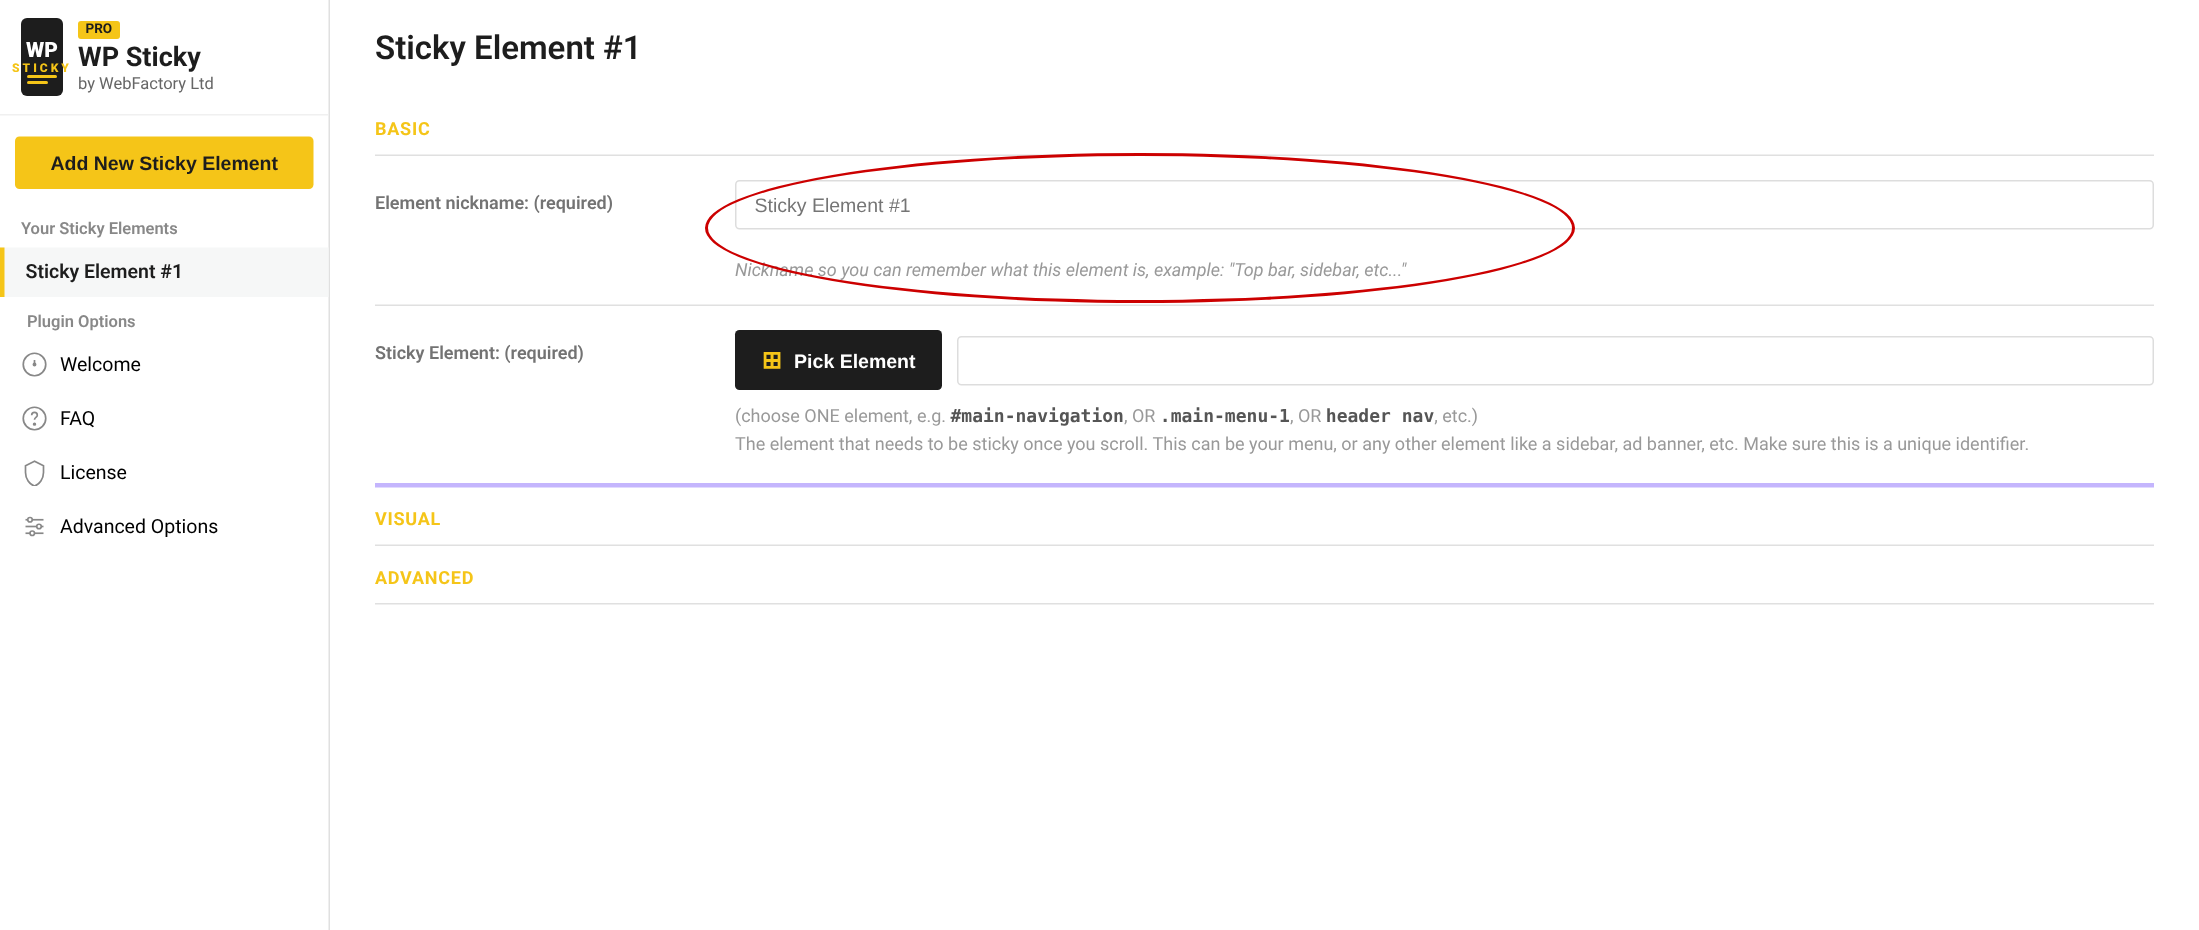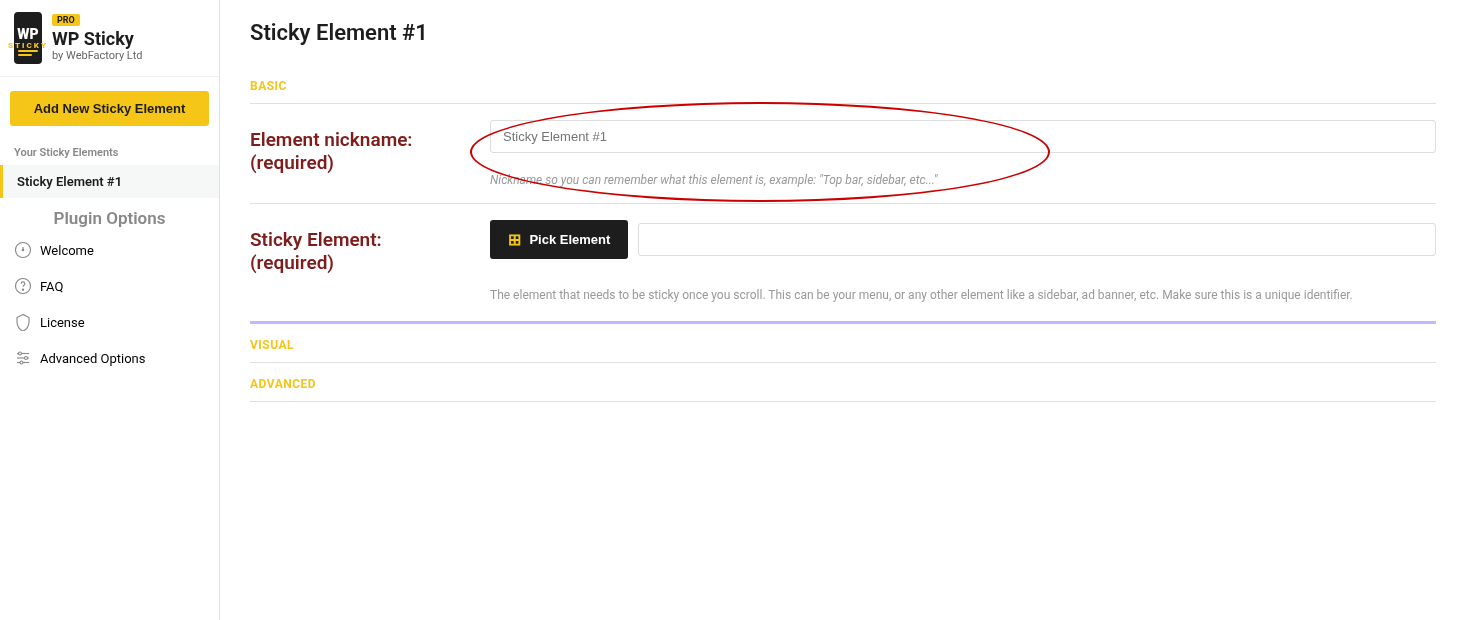--- a/index.html
+++ b/index.html
@@ -23,32 +23,32 @@
     .app-by { font-size: 11px; color: #666; }
 
     .add-btn { margin: 14px 10px; background: #f5c518; color: #1d1d1d; border: none; padding: 10px 14px; font-size: 13px; font-weight: 600; border-radius: 3px; cursor: pointer; text-align: center; }
 
     .section-label { padding: 6px 14px; font-size: 11px; color: #888; font-weight: 600; }
 
     .nav-item { display: flex; align-items: center; padding: 9px 14px; cursor: pointer; color: #000000; font-size: 13px; }
     .nav-item.active { background: #f6f7f7; border-left: 3px solid #f5c518; font-weight: 600; color: #1d1d1d; }
     .nav-item .nav-icon { width: 18px; height: 18px; margin-right: 8px; color: #888; flex-shrink: 0; }
 
-    .plugin-options-label { padding: 10px 18px 4px; font-size: 17px; color: #888; font-weight: 600; text-align: center; }
+    .plugin-options-label { padding: 10px 18px 4px; font-size: 11px; color: #888; font-weight: 600; }
 
     
     .main { flex: 1; background: #fff; overflow-y: auto; padding: 20px 30px; }
 
     .page-title { font-size: 22px; font-weight: 600; color: #1d1d1d; margin-bottom: 20px; }
 
     .section-header { color: #f5c518; font-size: 12px; font-weight: 700; letter-spacing: 0.5px; padding: 14px 0 10px; border-top: 1px solid #e0e0e0; }
     .section-header:first-of-type { border-top: none; }
 
     .form-row { display: flex; align-items: flex-start; padding: 16px 0; gap: 20px; }
-    .form-label { width: 220px; flex-shrink: 0; font-size: 19px; font-weight: 600; color: #7f1d1d; padding-top: 8px; }
+    .form-label { width: 220px; flex-shrink: 0; font-size: 12px; font-weight: 600; color: #737373; padding-top: 8px; }
 
     .form-control { flex: 1; }
     .text-input { width: 100%; padding: 8px 12px; border: 1px solid #ddd; border-radius: 3px; font-size: 13px; color: #888; outline: none; }
 
     .input-hint { font-size: 12px; color: #999; margin-top: 20px; font-style: italic; }
 
     .pick-btn { background: #1d1d1d; color: #fff; border: none; padding: 10px 18px; border-radius: 3px; font-size: 13px; font-weight: 600; cursor: pointer; display: flex; align-items: center; gap: 8px; }
     .pick-btn .btn-icon { color: #f5c518; font-size: 16px; }
 
     .element-hint { font-size: 12px; color: #999; margin-top: 8px; line-height: 1.6; }
@@ -170,20 +170,23 @@
       <div class="form-label">Sticky Element: (required)</div>
       <div class="form-control">
         <div class="pick-row">
           <button class="pick-btn">
             <span class="btn-icon">⊞</span>
             <span>Pick Element</span>
           </button>
           <input class="pick-field" type="text" value="" style="">
         </div>
         <div class="element-hint">
+          <span>
+            (choose ONE element, e.g. <code>#main-navigation</code>, OR <code>.main-menu-1</code>, OR <code>header nav</code>, etc.)
+          </span>
           <br>
           <span>The element that needs to be sticky once you scroll. This can be your menu, or any other element like a sidebar, ad banner, etc. Make sure this is a unique identifier.</span>
         </div>
       </div>
     </div>
 
     <div class="section-visual">VISUAL</div>
 
     <div class="section-advanced">ADVANCED</div>
 

